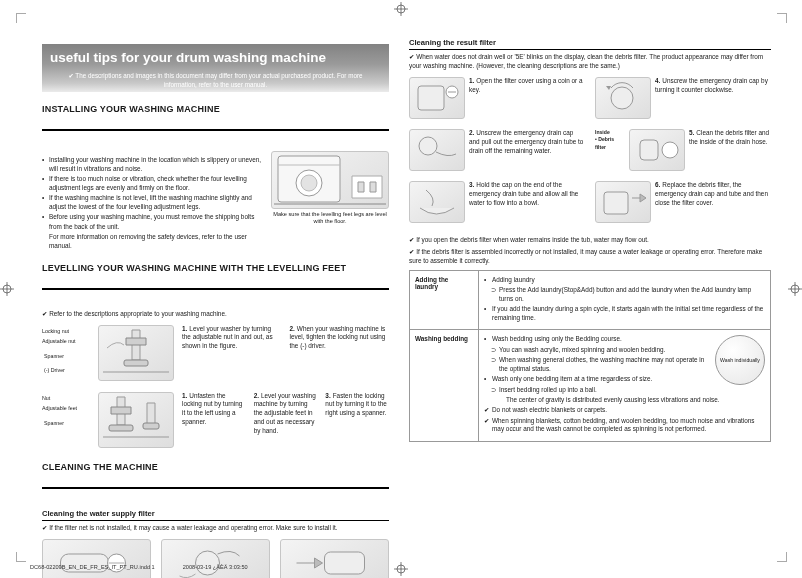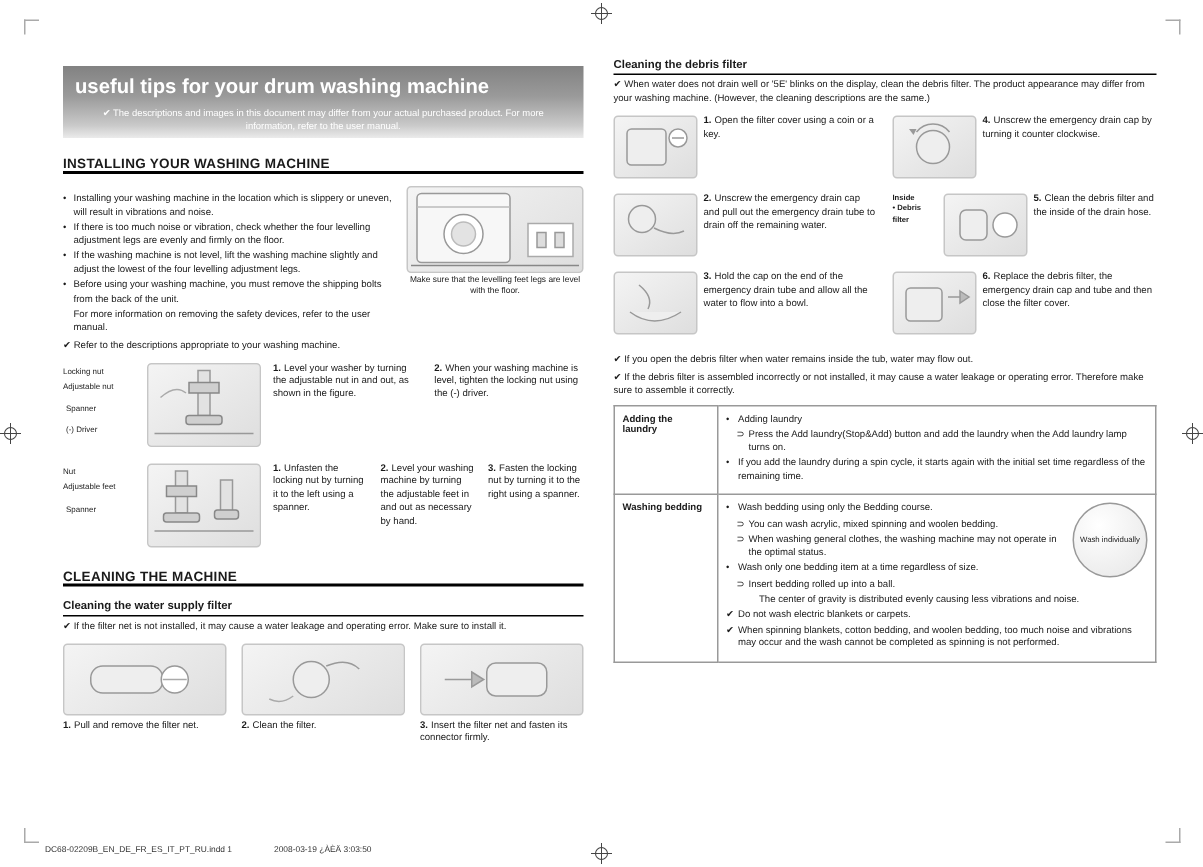--- a/index.html
+++ b/index.html
@@ -9,21 +9,21 @@
     font-family:"Liberation Sans", sans-serif;
   }
   .col-left  { position:absolute; left:42px;  top:44px; width:347px; }
   .col-right { position:absolute; left:409px; top:38px; width:362px; }
 
   
   .banner { background:linear-gradient(180deg,#828282 0%,#9a9a9a 42%,#c9c9c9 82%,#ebebeb 100%); padding:6px 8px 2px; }
   .banner-title { color:#fff; font-size:13.5px; font-weight:bold; margin:0 0 6px 0; }
   .banner-note  { color:#fff; font-size:6.3px; line-height:1.5; text-align:center; padding:0 16px; }
 
-  h2.section { font-size:9px; font-weight:bold; margin:12px 0 8px; padding-bottom:0; border-bottom:2.5px solid #000; letter-spacing:.2px; }
+  h2.section { font-size:9px; font-weight:bold; margin:12px 0 20px; padding-bottom:15px; border-bottom:2.5px solid #000; letter-spacing:.2px; }
   h3.sub     { font-size:7.6px; font-weight:bold; margin:8px 0 3px; padding-bottom:2px; border-bottom:1px solid #000; }
   .note { font-size:6.4px; line-height:1.4; margin:3px 0; }
 
   ul.bullets { list-style:none; margin:4px 0 2px; padding:0; font-size:6.4px; line-height:1.42; }
   ul.bullets li { position:relative; padding-left:7px; margin-bottom:1px; }
   ul.bullets li::before { content:"•"; position:absolute; left:0; }
   .plainline { font-size:6.4px; line-height:1.4; padding-left:7px; }
 
   .installing-row { display:flex; gap:8px; align-items:flex-start; }
   .installing-row .textcol { flex:1; }
@@ -135,20 +135,21 @@
           <rect x="80" y="24" width="30" height="22" fill="#fff" stroke="#aaa"></rect>
           <rect x="86" y="30" width="6" height="10" fill="#ddd" stroke="#999"></rect>
           <rect x="98" y="30" width="6" height="10" fill="#ddd" stroke="#999"></rect>
           <line x1="2" y1="52" x2="114" y2="52" stroke="#888"></line>
         </svg>
       </div>
       <div class="figcaption">Make sure that the levelling feet legs are level with the floor.</div>
     </div>
   </div>
 
+  <h2 class="section">LEVELLING YOUR WASHING MACHINE WITH THE LEVELLING FEET</h2>
   <div class="note">✔ Refer to the descriptions appropriate to your washing machine.</div>
 
   <div class="lev-row">
     <div class="ld">
       <span class="lbl p0">Locking nut</span>
       <span class="lbl p1">Adjustable nut</span>
       <span class="lbl p2">Spanner</span>
       <span class="lbl p3">(-) Driver</span>
       <div class="sketch">
         <svg viewBox="0 0 74 54" width="100%" height="100%">
@@ -228,21 +229,21 @@
           <path d="M30 18 l8 5 -8 5 z" fill="#bbb" stroke="#999"></path>
         </svg>
       </div>
       <div class="step"><span class="n">3.</span><span>Insert the filter net and fasten its connector firmly.</span></div>
     </div>
   </div>
 </div>
 
 <div class="col-right">
 
-  <h3 class="sub" style="margin-top:0;">Cleaning the debris filter</h3>
+  <h3 class="sub" style="margin-top:0;">Cleaning the result filter</h3>
   <div class="note">✔ When water does not drain well or '5E' blinks on the display, clean the debris filter. The product appearance may differ from your washing machine. (However, the cleaning descriptions are the same.)</div>
 
   <div class="debris-grid">
     <div class="debris-col">
       <div class="dstep">
         <div class="sketch">
           <svg viewBox="0 0 54 40" width="100%" height="100%">
             <rect x="8" y="8" width="26" height="24" rx="3" fill="#eee" stroke="#999"></rect>
             <circle cx="42" cy="14" r="6" fill="#fff" stroke="#999"></circle>
             <line x1="38" y1="14" x2="46" y2="14" stroke="#999"></line>

